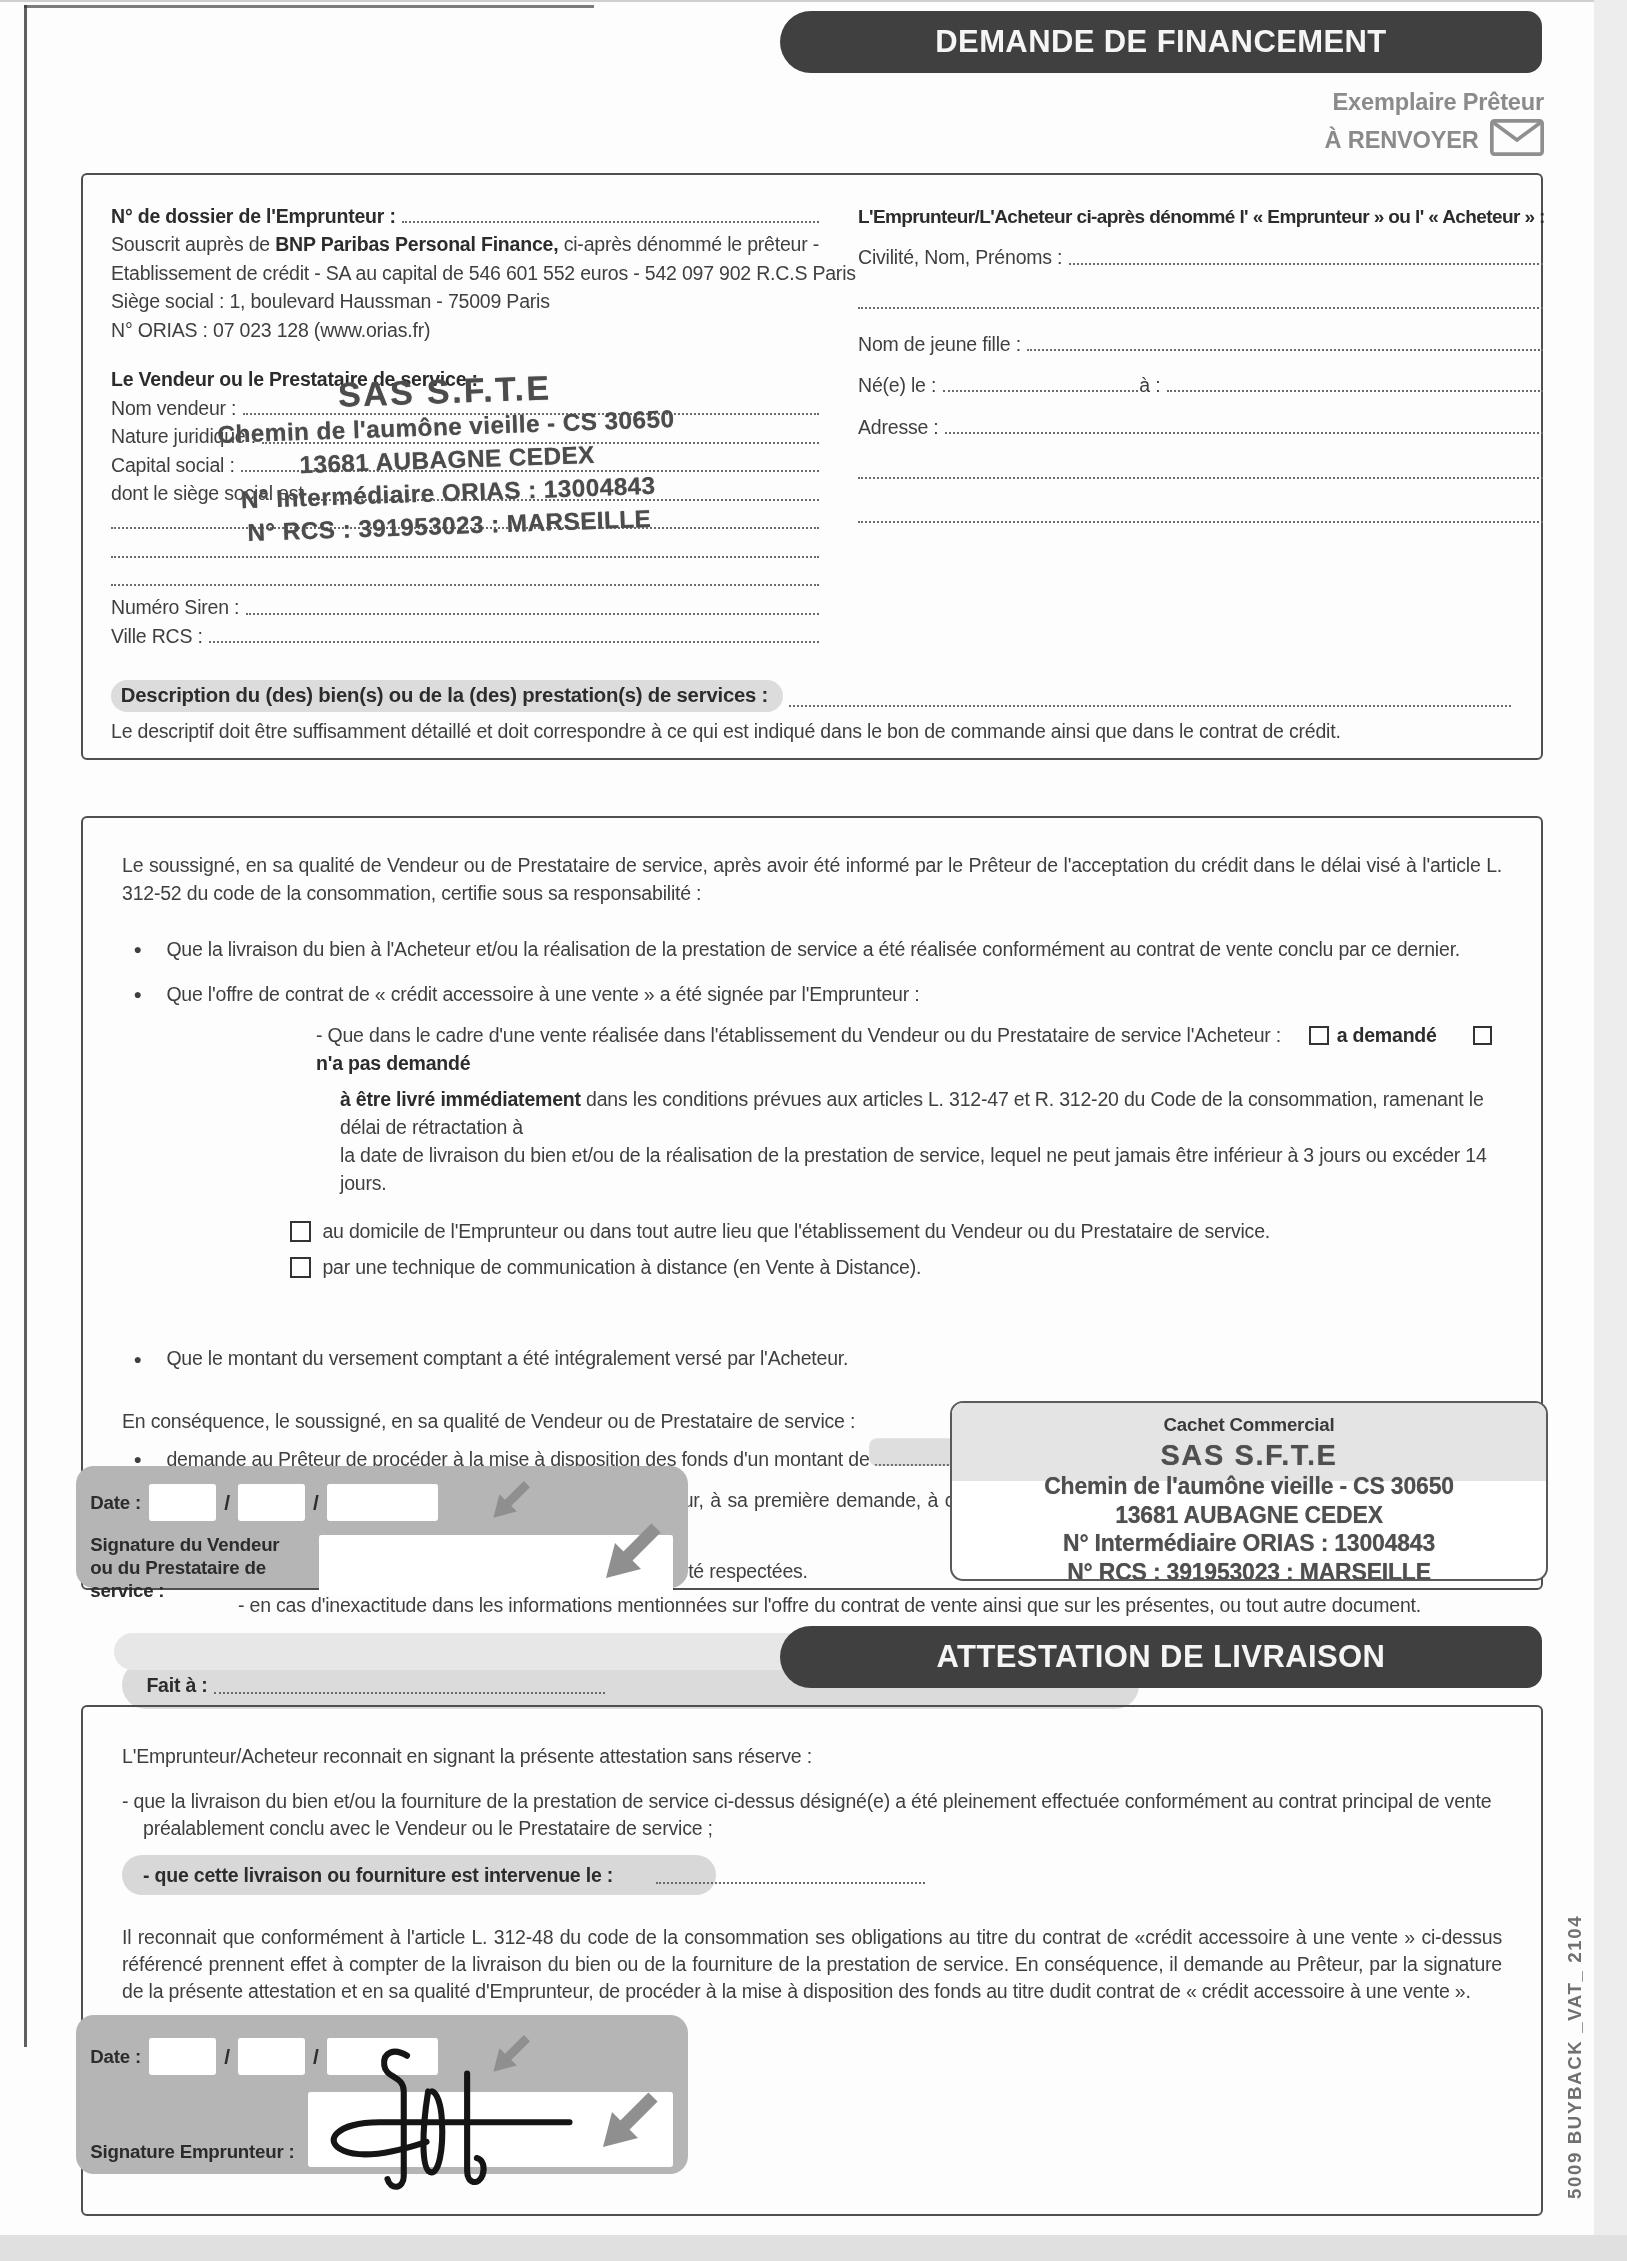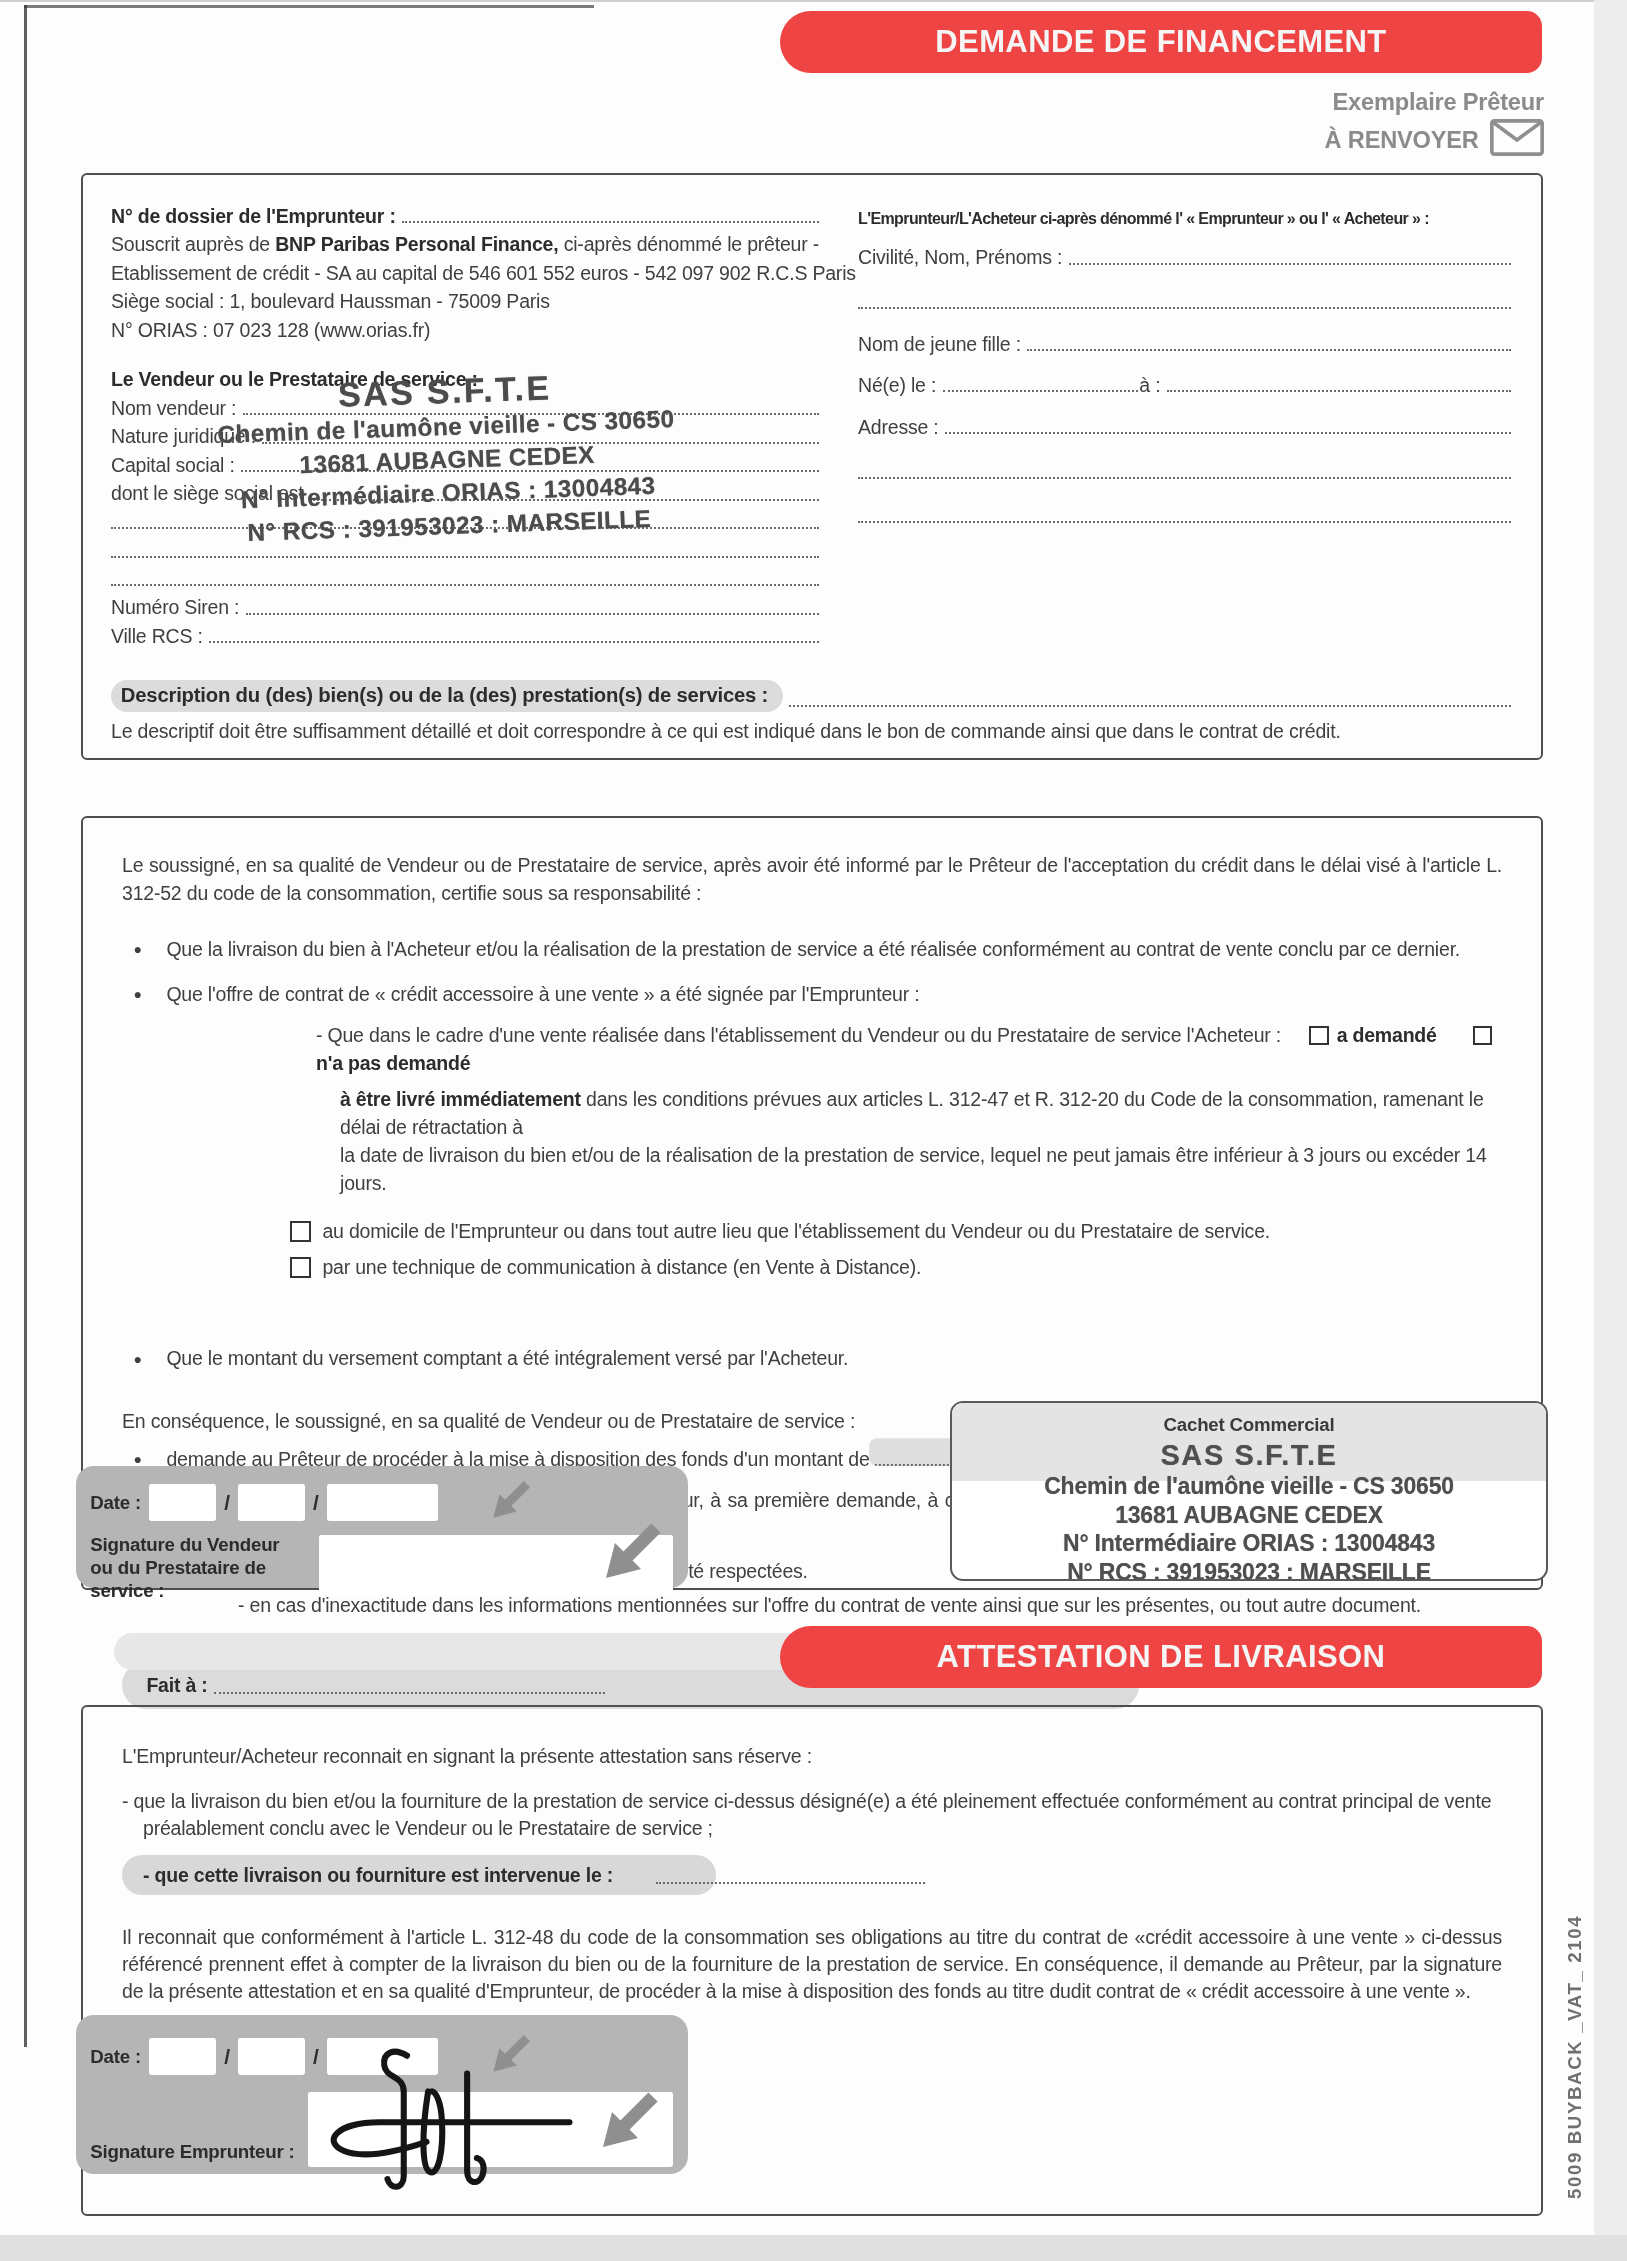--- a/index.html
+++ b/index.html
@@ -5,21 +5,21 @@
   html,body{margin:0;padding:0;background:#ffffff;}
   .page{position:relative;width:1627px;height:2261px;background:#fdfdfd;overflow:hidden;
         font-family:"Liberation Sans","DejaVu Sans",sans-serif;color:#3f3f3f;letter-spacing:-0.2px;}
   
   .scan-left{position:absolute;left:23.6px;top:4.9px;width:3.3px;height:2042px;background:#383838;opacity:.8;}
   .scan-top{position:absolute;left:23.6px;top:4.9px;width:570px;height:3.3px;background:#383838;opacity:.65;}
   .scan-top2{position:absolute;left:0;top:0;width:100%;height:2.4px;background:#cfcfcf;}
   .scan-right{position:absolute;right:0;top:0;width:33px;height:100%;background:#ededed;}
   .scan-bottom{position:absolute;left:0;bottom:0;width:100%;height:26px;background:#e0e0e0;}
 
-  .banner{position:absolute;left:780px;width:762px;height:62px;background:#ef4444;
+  .banner{position:absolute;left:780px;width:762px;height:62px;background:#404040;
           border-radius:37px 18px 18px 37px;display:flex;align-items:center;justify-content:center;
           color:#f5f5f5;font-weight:bold;font-size:31px;letter-spacing:0.4px;}
   .b1{top:11.4px;} .b2{top:1626px;}
 
   .copyinfo{position:absolute;right:83px;top:86px;text-align:right;color:#8b8b8b;
             font-size:23.6px;font-weight:bold;line-height:33px;}
   .env{display:inline-block;vertical-align:-8.1px;margin-left:11.4px;}
 
   .box{position:absolute;left:81px;width:1462px;border:2.4px solid #4f4f4f;border-radius:6px;
        background:transparent;box-sizing:border-box;}
@@ -28,21 +28,21 @@
   .box3{top:1705px;height:511px;padding:36px 39px 0 39px;font-size:19.5px;line-height:27px;}
 
   .b{font-weight:bold;color:#2c2c2c;}
   .b1cols{display:flex;gap:37px;}
   .colL{width:710px;} .colR{flex:1;}
   .row{display:flex;align-items:flex-end;height:28.5px;font-size:19.5px;white-space:nowrap;} .trow{height:28.5px;display:flex;align-items:flex-end;font-size:19.5px;white-space:nowrap;}
   .dots{flex:1;border-bottom:2.4px dotted #6a6a6a;margin:0 1.6px 4.9px 6.5px;min-width:24.4px;}
   .dots.full{margin-left:0;}
   .w180{flex:0 0 195px;}
   .gap26{height:21px;}
-  .colR .trow.hd{font-size:16px;letter-spacing:-0.6px;}
+  .colR .trow.hd{font-size:19px;letter-spacing:-0.6px;}
   .mt16{margin-top:13px;} .mt20{margin-top:16.3px;}
 
   .descrow{margin-top:auto;}
   .desclabel{background:#dcdcdc;border-radius:18px;padding:4.9px 14.6px 4.9px 9.8px;font-size:20.3px;}
   .descline{display:flex;align-items:flex-end;height:37px;font-size:20.3px;white-space:nowrap;}
   .descnote{font-size:19.5px;margin-top:8.1px;}
 
   .stamp1{position:absolute;left:138px;top:373px;width:618px;text-align:center;color:#4c4c4c;
           transform:rotate(-2deg);text-shadow:0 0 0.8px #777;}
   .stamp1 .s-name{font-size:34px;font-weight:bold;letter-spacing:2.4px;line-height:37px;}

